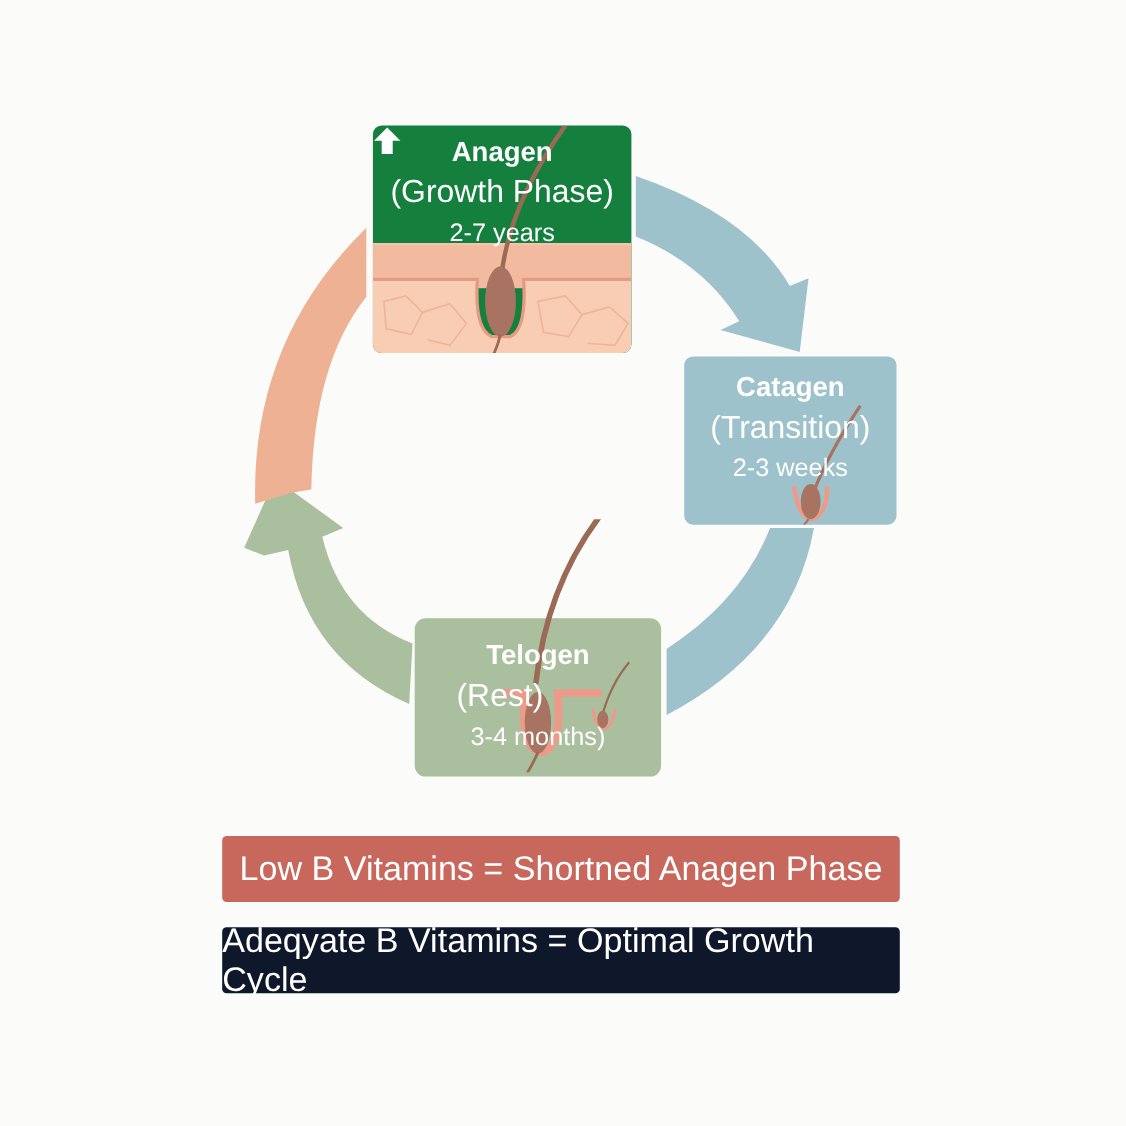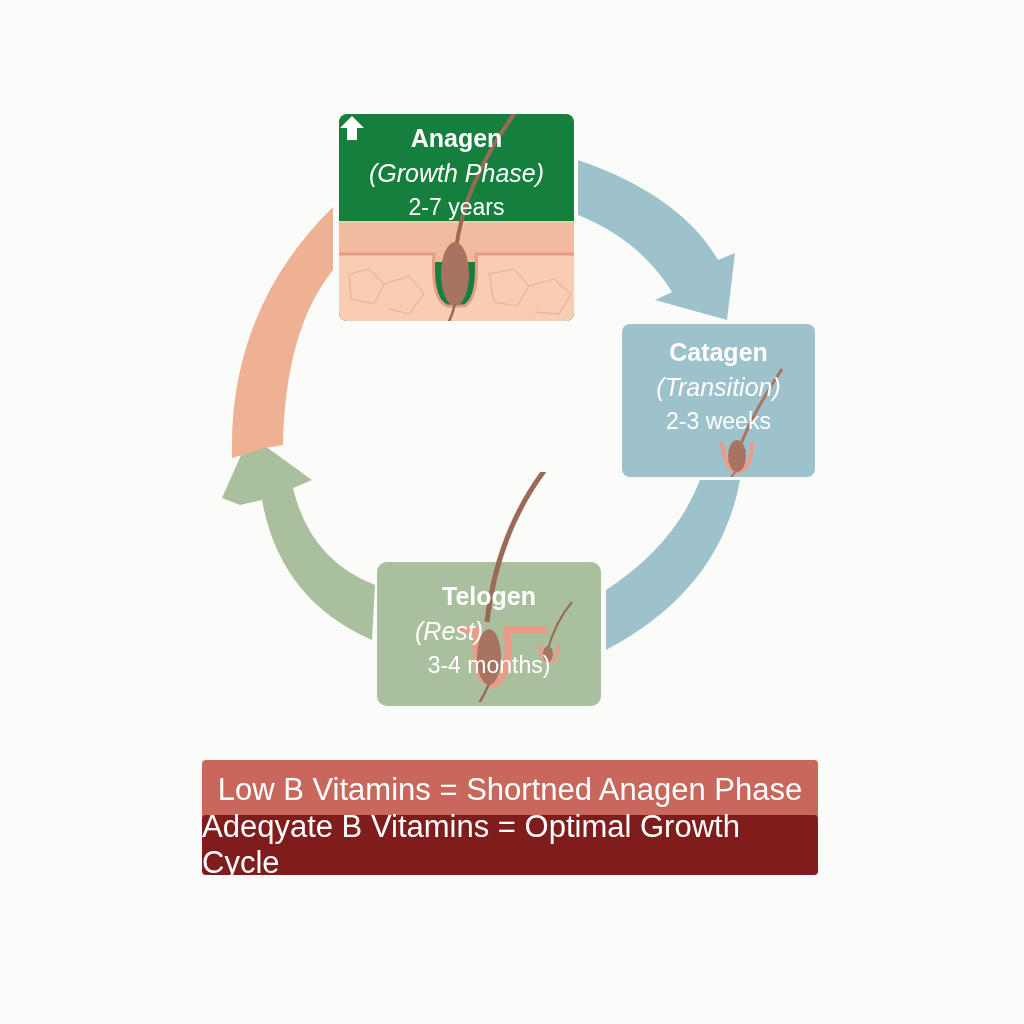--- a/index.html
+++ b/index.html
@@ -8,32 +8,32 @@
     background: #fbfbfa;
     font-family: "Liberation Sans", "DejaVu Sans", sans-serif;
   }
   #diagram { position: absolute; left: 0; top: 0; width: 1024px; height: 1024px; }
   .phase-box {
     position: absolute; border-radius: 8px; color: #ffffff; text-align: center;
     overflow: hidden;
   }
   .phase-box .txt { position: absolute; left: 0; right: 0; z-index: 3; }
   .phase-title { font-weight: bold; font-size: 25px; display: block; }
-  .phase-sub { font-size: 25px; display: block; margin-top: 6px; font-style: italic; }
+  .phase-sub { font-size: 29px; display: block; margin-top: 6px; }
   .phase-dur { font-size: 23px; display: block; margin-top: 6px; }
   #anagen { left: 339px; top: 114px; width: 235px; height: 207px; background: #15803d; }
   #catagen { left: 622px; top: 324px; width: 193px; height: 153px; background: #9dc2cc; }
   #telogen { left: 377px; top: 562px; width: 224px; height: 144px; background: #a9bf9d; border-radius: 10px; }
   .phase-box svg { position: absolute; left: 0; top: 0; }
   .note-bar {
     position: absolute; left: 202px; width: 616px; height: 60px; border-radius: 4px;
     color: #ffffff; font-size: 31px; display: flex; align-items: center; justify-content: center;
   }
   #note-low { top: 760px; background: #c8685c; }
-  #note-adequate { top: 815px; background: #7f1d1d; }
+  #note-adequate { top: 843px; background: #0f172a; }
   .up-arrow { position: absolute; right: 10px; top: 12px; z-index: 4; }
 </style>
 </head>
 <body>
 
 <div id="diagram">
 
   <svg width="1024" height="1024" style="position:absolute;left:0;top:0;">
 
     <path d="M 578 160 Q 680 195 718 260 L 735 253 L 727 320 L 655 300 L 672 292 Q 640 240 578 215 Z" fill="#9dc2cc"></path>

